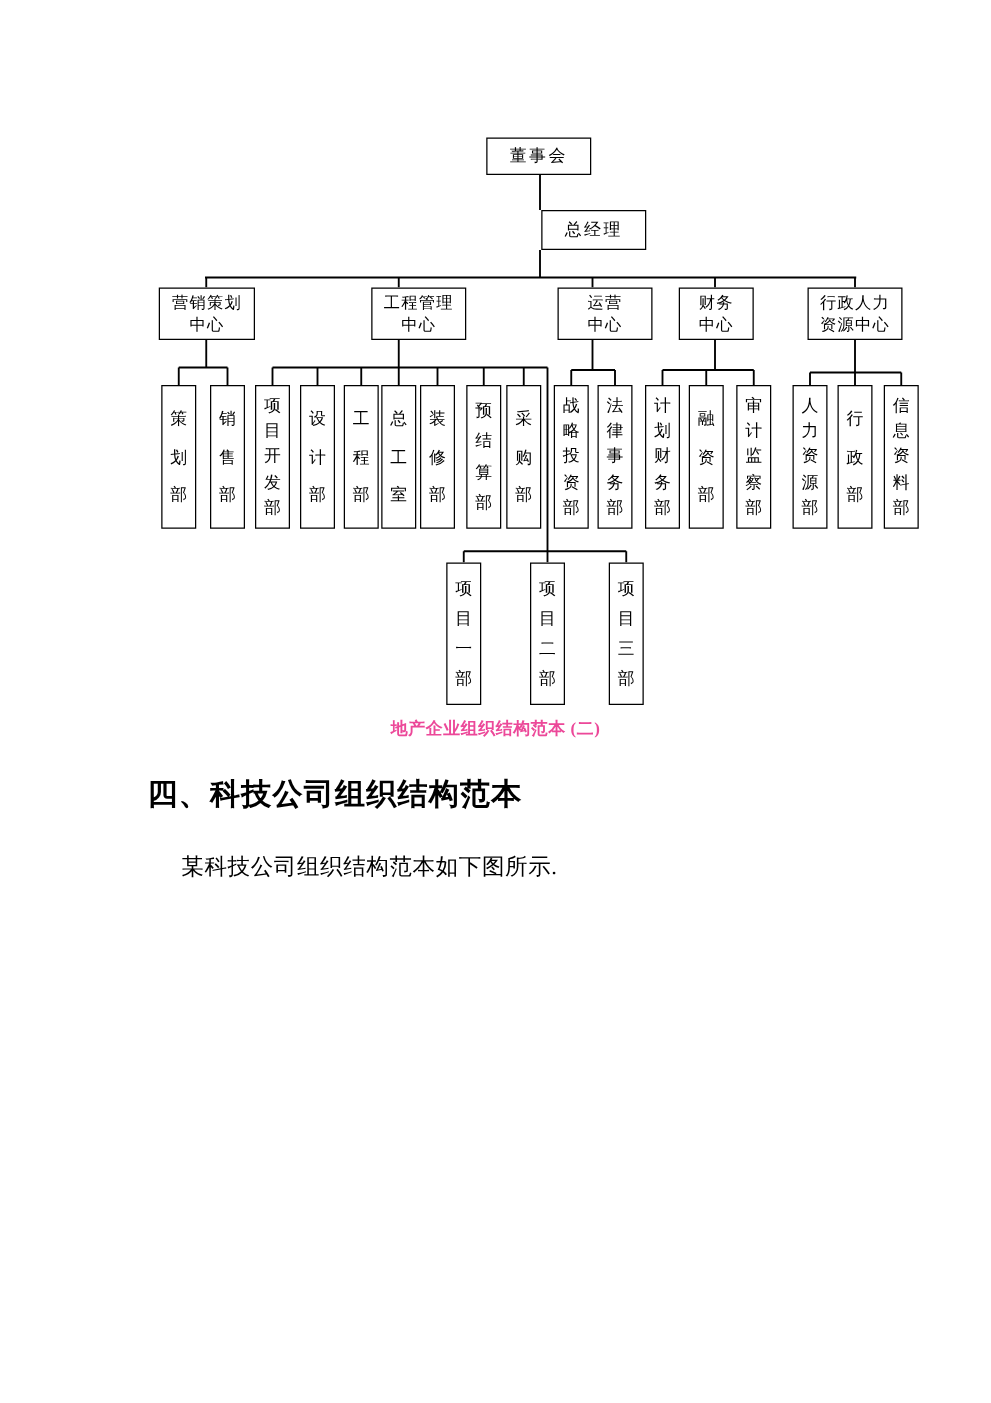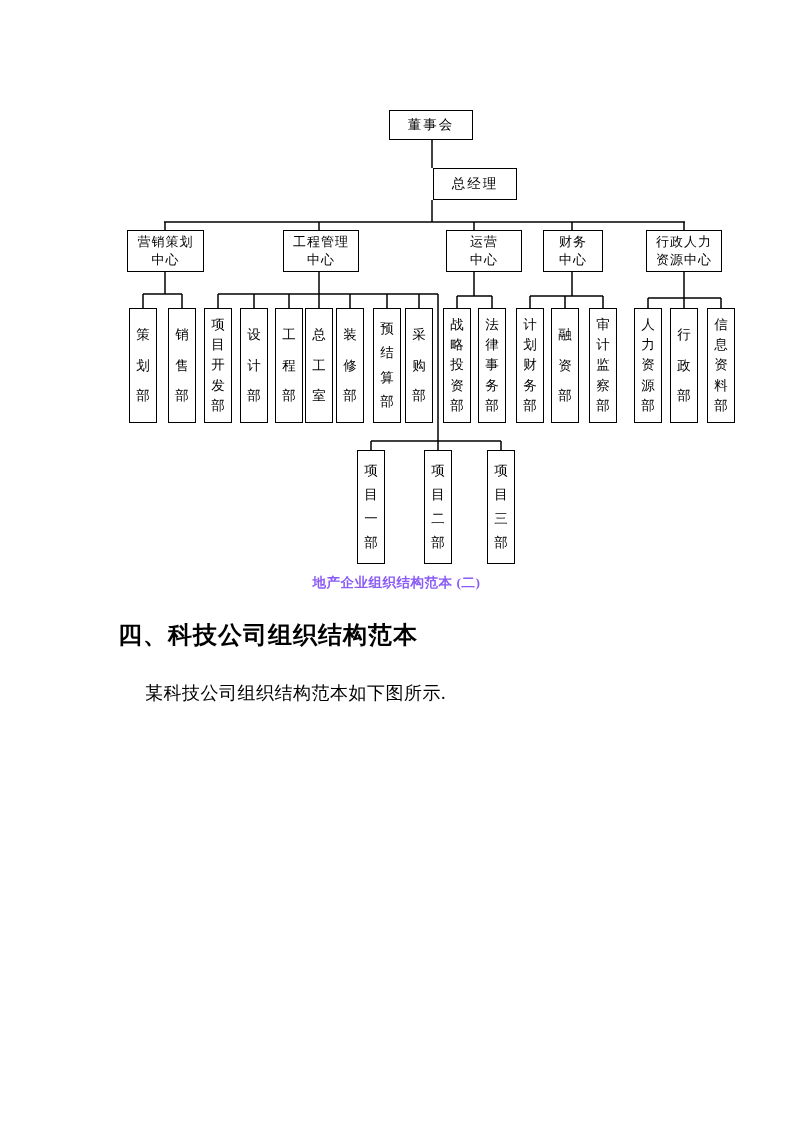--- a/index.html
+++ b/index.html
@@ -68,21 +68,21 @@
   .vbox.project {
     top: 450px;
     height: 114px;
   }
   .caption {
     position: absolute;
     left: 0;
     top: 574px;
     width: 793px;
     text-align: center;
-    color: #8b5cf6;
+    color: #ec4899;
     font-weight: bold;
     font-size: 13.5px;
     letter-spacing: 0.5px;
   }
   .heading {
     position: absolute;
     left: 118px;
     top: 619px;
     font-family: "Liberation Sans", "DejaVu Sans", sans-serif;
     font-weight: bold;
@@ -161,21 +161,21 @@
     </g>
   </svg>
 
   <div class="hbox" style="left:389px; top:110px; width:84px; height:30px;">董事会</div>
   <div class="hbox" style="left:389px; top:168px; width:84px; height:32px;margin-left:44px;">总经理</div>
 
   <div class="cbox" style="left:127px; width:77px;">
     <div>营销策划</div>
     <div>中心</div>
   </div>
-  <div class="cbox" style="left:283px; width:76px;">
+  <div class="cbox" style="left:297px; width:76px;">
     <div>工程管理</div>
     <div>中心</div>
   </div>
   <div class="cbox" style="left:446px; width:76px;">
     <div>运营</div>
     <div>中心</div>
   </div>
   <div class="cbox" style="left:543px; width:60px;">
     <div>财务</div>
     <div>中心</div>

